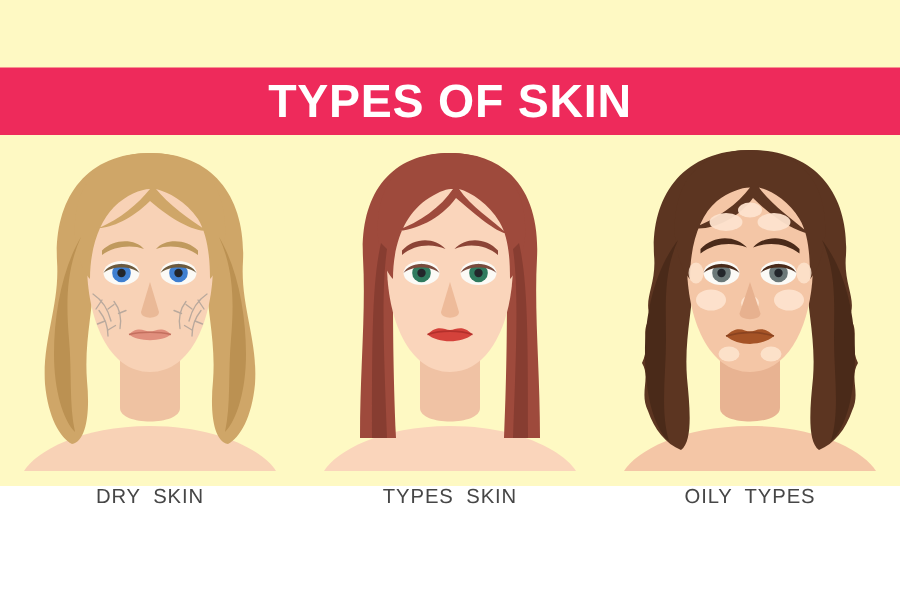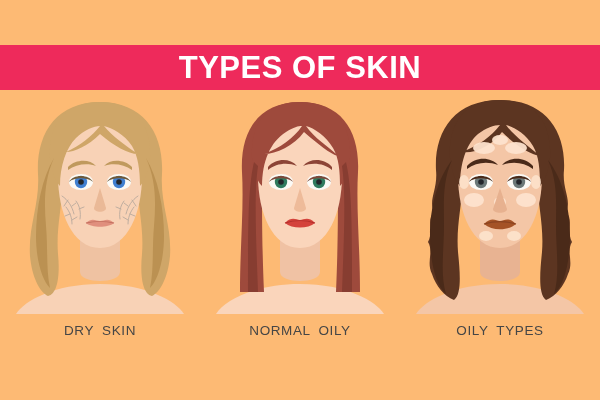--- a/index.html
+++ b/index.html
@@ -10,22 +10,22 @@
   body {
     width: 600px;
     height: 400px;
     overflow: hidden;
     font-family: "Liberation Sans", sans-serif;
     position: relative;
   }
   #poster {
     position: relative;
     width: 600px;
-    height: 400px;
-    background: #fdba74;
+    height: 324px;
+    background: #fef9c3;
   }
   
   #title-banner {
     position: absolute;
     left: 0;
     top: 45px;
     width: 600px;
     height: 45px;
     background: #ee2a5b;
     display: flex;
@@ -181,21 +181,21 @@
             <circle cx="105" cy="86" r="2.8" fill="#23262b"></circle>
             <path d="M93 86 C 97 78, 113 78, 117 86 C 112 81, 98 81, 93 86 Z" fill="#7b4a3c"></path>
           </g>
           <path d="M86 92 L80 112 C 80 117, 92 117, 92 112 L86 92 Z" fill="#eebb9a"></path>
           <g>
             <path d="M71 127 C 78 120, 82 124, 86 124 C 90 124, 94 120, 101 127 C 94 133, 78 133, 71 127 Z" fill="#d4423b"></path>
             <path d="M71 127 C 80 124, 92 124, 101 127" stroke="#b3302b" stroke-width="1.1" fill="none"></path>
           </g>
         </svg>
       </div>
-      <div class="figure-label">NORMAL  OILY</div>
+      <div class="figure-label">TYPES  SKIN</div>
     </div>
 
     <div class="figure-card">
       <div class="portrait-wrap">
         <svg viewBox="0 0 172 218" xmlns="http://www.w3.org/2000/svg">
           <path d="M86 188 C 40 188, 10 205, 2 218 L170 218 C 162 205, 132 188, 86 188 Z" fill="#f4c6a6"></path>
           <path d="M66 130 L66 176 C 66 188, 106 188, 106 176 L106 130 Z" fill="#e8b392"></path>
 
           <path d="M86 4 C 40 4, 20 36, 22 74 C 24 94, 14 104, 20 116 C 12 124, 20 134, 14 146 C 20 156, 12 166, 18 178 C 22 190, 30 200, 40 204 C 48 198, 46 176, 44 156 C 42 130, 48 110, 48 90 L124 90 C 124 110, 130 130, 128 156 C 126 176, 124 198, 132 204 C 142 200, 150 190, 154 178 C 160 166, 152 156, 158 146 C 152 134, 160 124, 152 116 C 158 104, 148 94, 150 74 C 152 36, 132 4, 86 4 Z" fill="#5c3521"></path>
           <path d="M86 26 C 58 26, 44 46, 44 80 C 44 116, 58 152, 86 152 C 114 152, 128 116, 128 80 C 128 46, 114 26, 86 26 Z" fill="#f4c6a6"></path>

